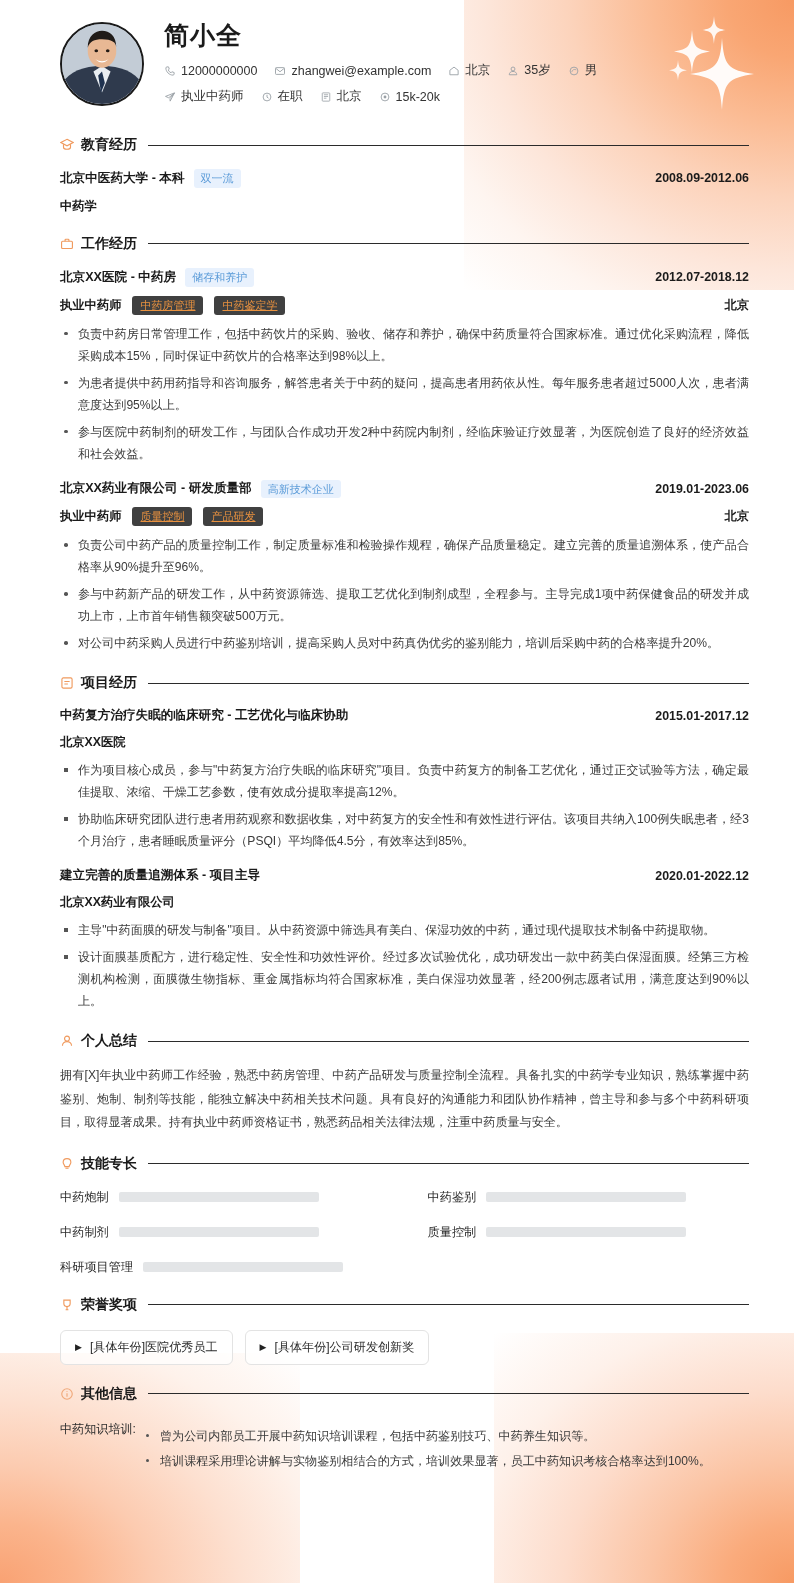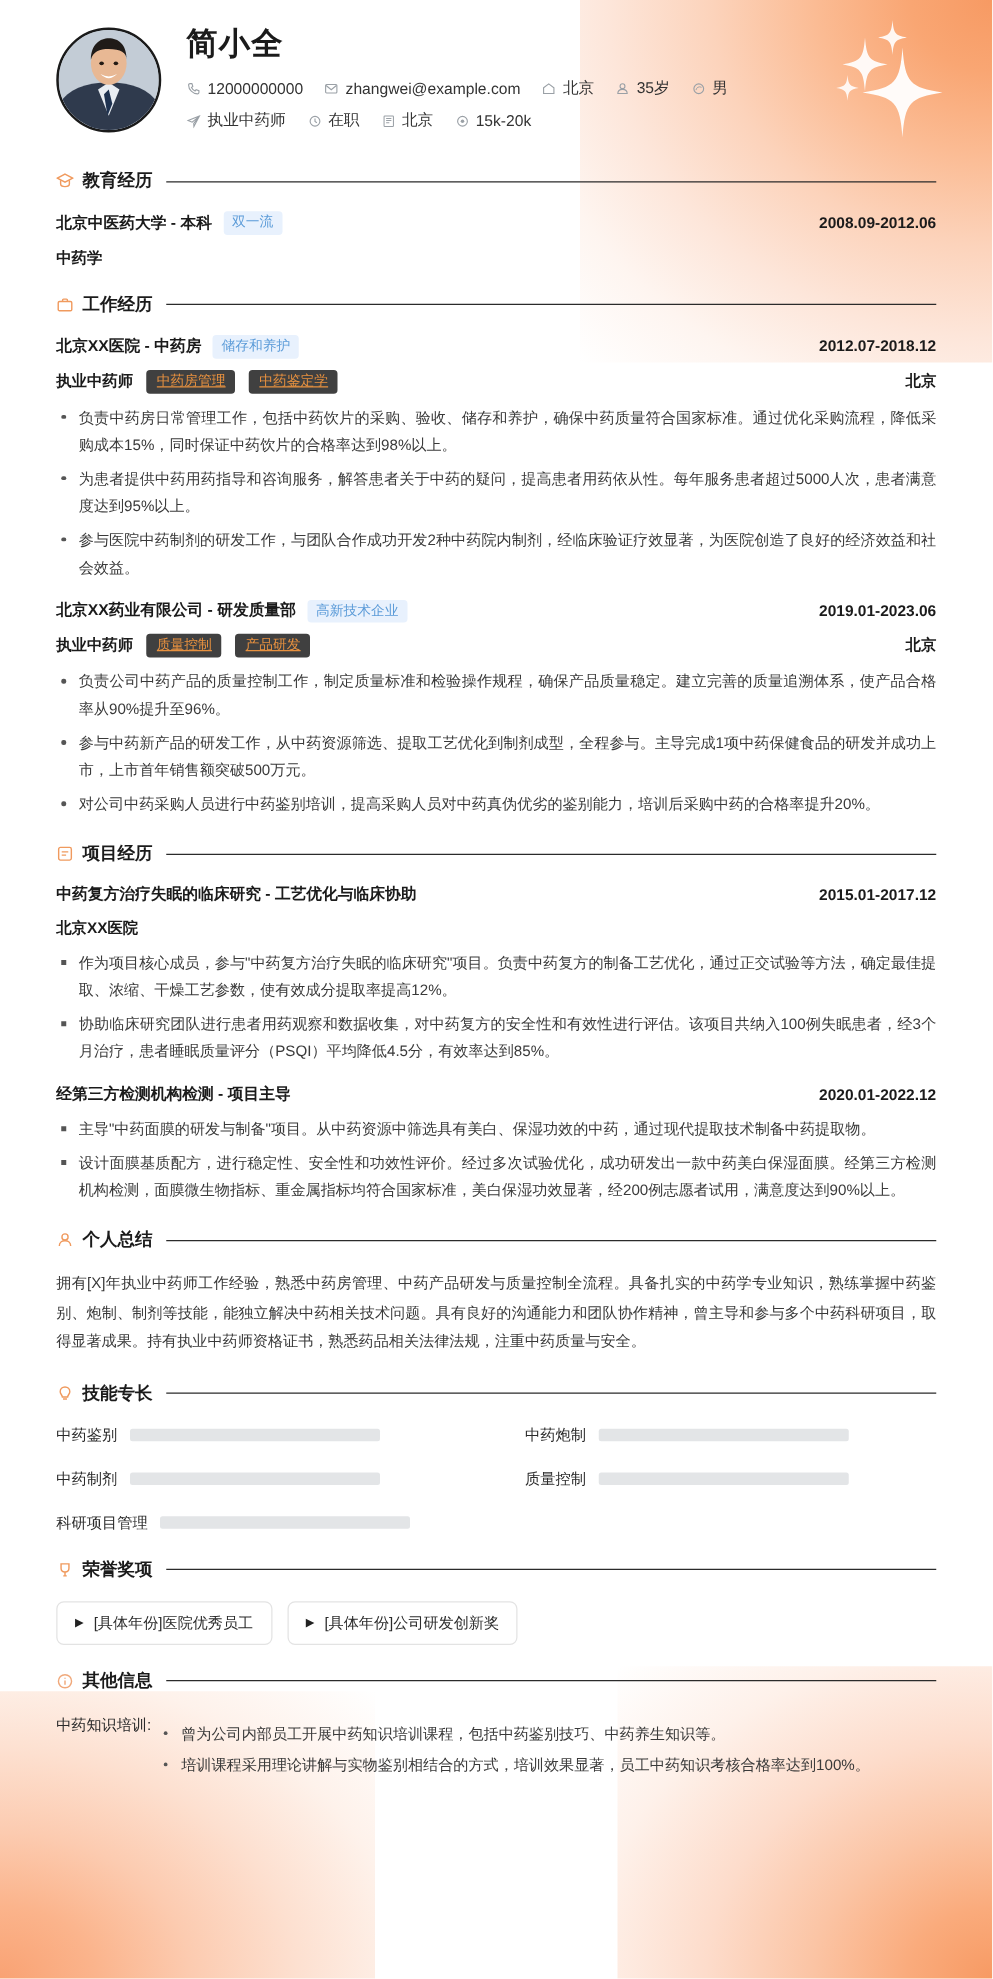--- a/index.html
+++ b/index.html
@@ -8,20 +8,21 @@
     background: #ffffff;
     font-family: "Liberation Sans", "DejaVu Sans", sans-serif;
     color: #222;
   }
   .page {
     position: relative;
     width: 794px;
     min-height: 1583px;
     background: #ffffff;
     overflow: hidden;
+    padding-left: 15px;
   }
 
   
   .corner-tr {
     position: absolute; top: 0; right: 0;
     width: 330px; height: 290px;
     background: radial-gradient(ellipse at 100% 0%,
                 #f79a63 0%, #f9a673 14%, #fbbb93 30%,
                 #fcd3bb 48%, #fde6da 66%, #fef5f0 82%, rgba(255,255,255,0) 100%);
     pointer-events: none;
@@ -390,23 +391,24 @@
         </div>
         <div class="entry-org">北京XX医院</div>
         <ul class="bullets square">
           <li>作为项目核心成员，参与"中药复方治疗失眠的临床研究"项目。负责中药复方的制备工艺优化，通过正交试验等方法，确定最佳提取、浓缩、干燥工艺参数，使有效成分提取率提高12%。</li>
           <li>协助临床研究团队进行患者用药观察和数据收集，对中药复方的安全性和有效性进行评估。该项目共纳入100例失眠患者，经3个月治疗，患者睡眠质量评分（PSQI）平均降低4.5分，有效率达到85%。</li>
         </ul>
       </div>
 
       <div class="entry">
         <div class="entry-top">
-          <div class="entry-title">经第三方检测机构检测 - 项目主导</div>
+          <div class="entry-title">建立完善的质量追溯体系 - 项目主导</div>
           <div class="entry-date">2020.01-2022.12</div>
         </div>
+        <div class="entry-org">北京XX药业有限公司</div>
         <ul class="bullets square">
           <li>主导"中药面膜的研发与制备"项目。从中药资源中筛选具有美白、保湿功效的中药，通过现代提取技术制备中药提取物。</li>
           <li>设计面膜基质配方，进行稳定性、安全性和功效性评价。经过多次试验优化，成功研发出一款中药美白保湿面膜。经第三方检测机构检测，面膜微生物指标、重金属指标均符合国家标准，美白保湿功效显著，经200例志愿者试用，满意度达到90%以上。</li>
         </ul>
       </div>
     </div>
 
     <div class="section">
       <div class="sec-head">
         <span class="sec-ico">
@@ -428,26 +430,26 @@
               <path d="M8 1.8 C10.6 1.8 12.4 3.7 12.4 6.1 C12.4 8.2 10.6 9 10.4 11 H5.6 C5.4 9 3.6 8.2 3.6 6.1 C3.6 3.7 5.4 1.8 8 1.8 Z" fill="none" stroke="#f09a5e" stroke-width="1.3"></path>
               <path d="M6.2 12.8 H9.8" stroke="#f09a5e" stroke-width="1.3"></path>
             </svg>
         </span>
         <span class="sec-title">技能专长</span>
         <span class="sec-rule"></span>
       </div>
 
       <div class="skills-grid">
         <div class="skill">
+          <span class="skill-name">中药炮制</span>
+          <span class="skill-track"><span class="skill-fill" style="width: 85%;"></span></span>
+        </div>
+        <div class="skill">
           <span class="skill-name">中药鉴别</span>
           <span class="skill-track"><span class="skill-fill" style="width: 90%;"></span></span>
-        </div>
-        <div class="skill">
-          <span class="skill-name">中药炮制</span>
-          <span class="skill-track"><span class="skill-fill" style="width: 85%;"></span></span>
         </div>
         <div class="skill">
           <span class="skill-name">中药制剂</span>
           <span class="skill-track"><span class="skill-fill" style="width: 80%;"></span></span>
         </div>
         <div class="skill">
           <span class="skill-name">质量控制</span>
           <span class="skill-track"><span class="skill-fill" style="width: 90%;"></span></span>
         </div>
         <div class="skill">

